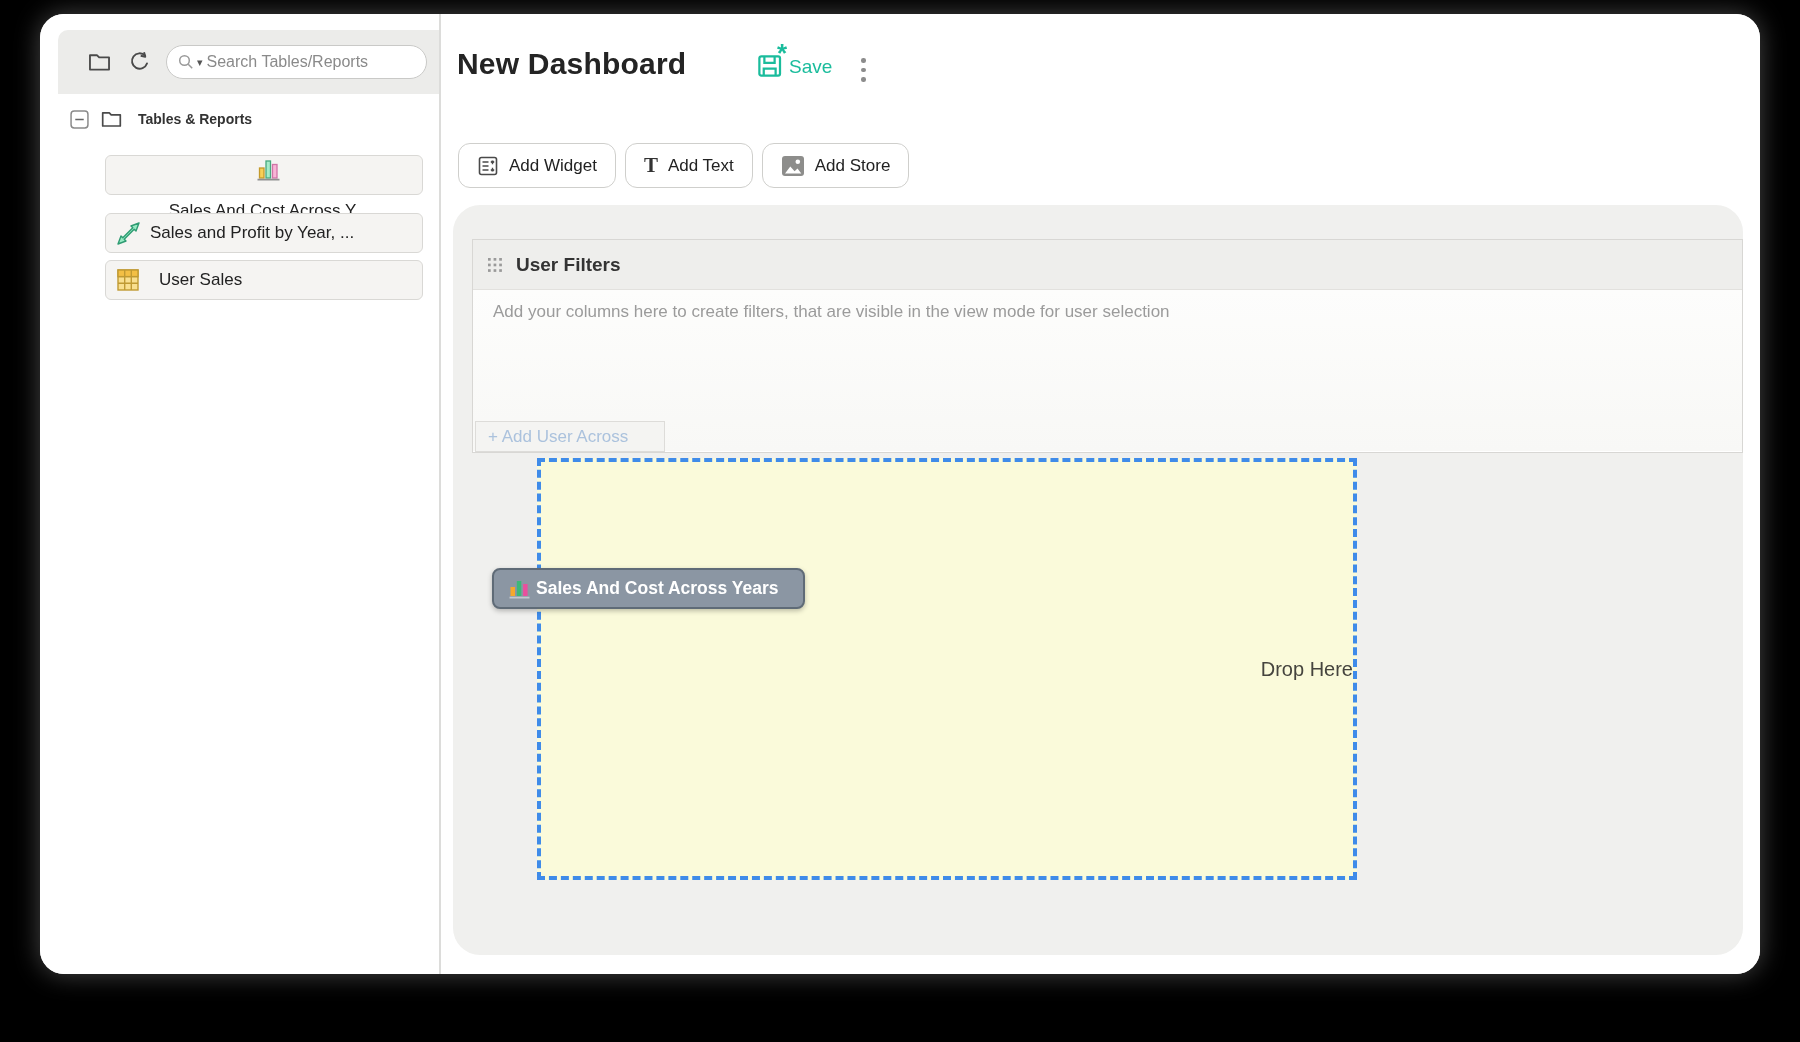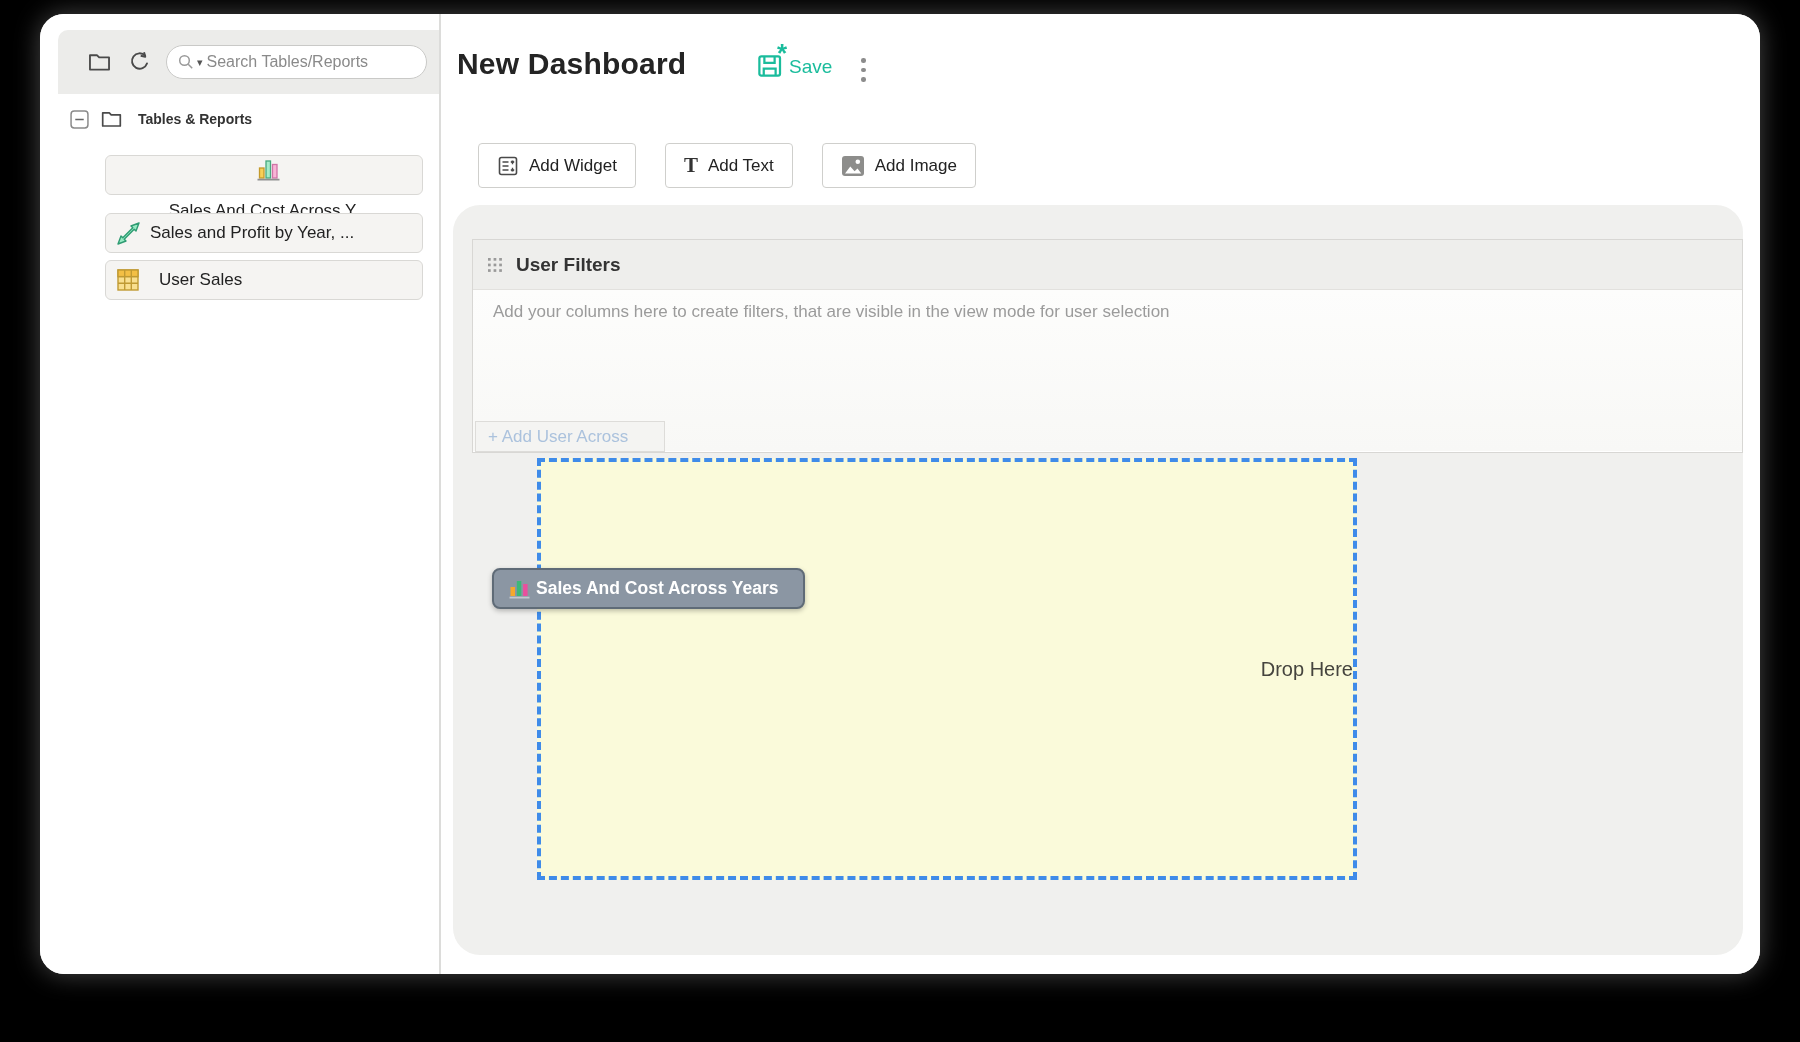--- a/index.html
+++ b/index.html
@@ -68,23 +68,23 @@
   }
   .save-label { font-size:19px; padding-bottom:2px; }
   .kebab {
     position:absolute; left:412px; top:42px; display:flex; flex-direction:column; gap:5px;
     padding:2px 6px; cursor:pointer;
   }
   .kebab i { width:4.5px; height:4.5px; border-radius:50%; background:#8c8c8c; }
 
   .toolbar { position:absolute; left:15px; top:129px; display:flex; gap:9px; }
   .tool-btn {
-    height:45px; background:#fff; border:1px solid #cfcfcc; border-radius:4px;
+    height:45px; background:#fff; border:1px solid #cfcfcc; border-radius:12px;
     display:flex; align-items:center; gap:10px; padding:8px 18px;
-    font-size:17px; color:#222; cursor:pointer;margin-left:20px;
+    font-size:17px; color:#222; cursor:pointer;
   }
   .t-glyph { font-family:"Liberation Serif", serif; font-size:21px; font-weight:600; color:#333; }
 
   .canvas-area {
     position:absolute; left:10px; top:191px; width:1290px; height:750px;
     background:#f0f0ee;
     border-radius:27px;
   }
 
   
@@ -244,21 +244,21 @@
         <span>Add Text</span>
       </div>
       <div class="tool-btn">
         <span>
           <svg width="24" height="22" viewBox="0 0 24 22">
             <rect x="1" y="1" width="22" height="20" rx="3" fill="#8d8d8b"></rect>
             <circle cx="16.8" cy="6.8" r="2.3" fill="#fff"></circle>
             <path d="M4 18.5 l5.3-7 4.3 4.8 2.9-2.9 3.8 5.1 z" fill="#fff"></path>
           </svg>
         </span>
-        <span>Add Image</span>
+        <span>Add Store</span>
       </div>
     </div>
 
     <div class="canvas-area">
 
       <div class="user-filters">
         <div class="uf-header">
           <span>
             <svg width="18" height="18" viewBox="0 0 18 18">
               <g fill="#9a9a9a">

